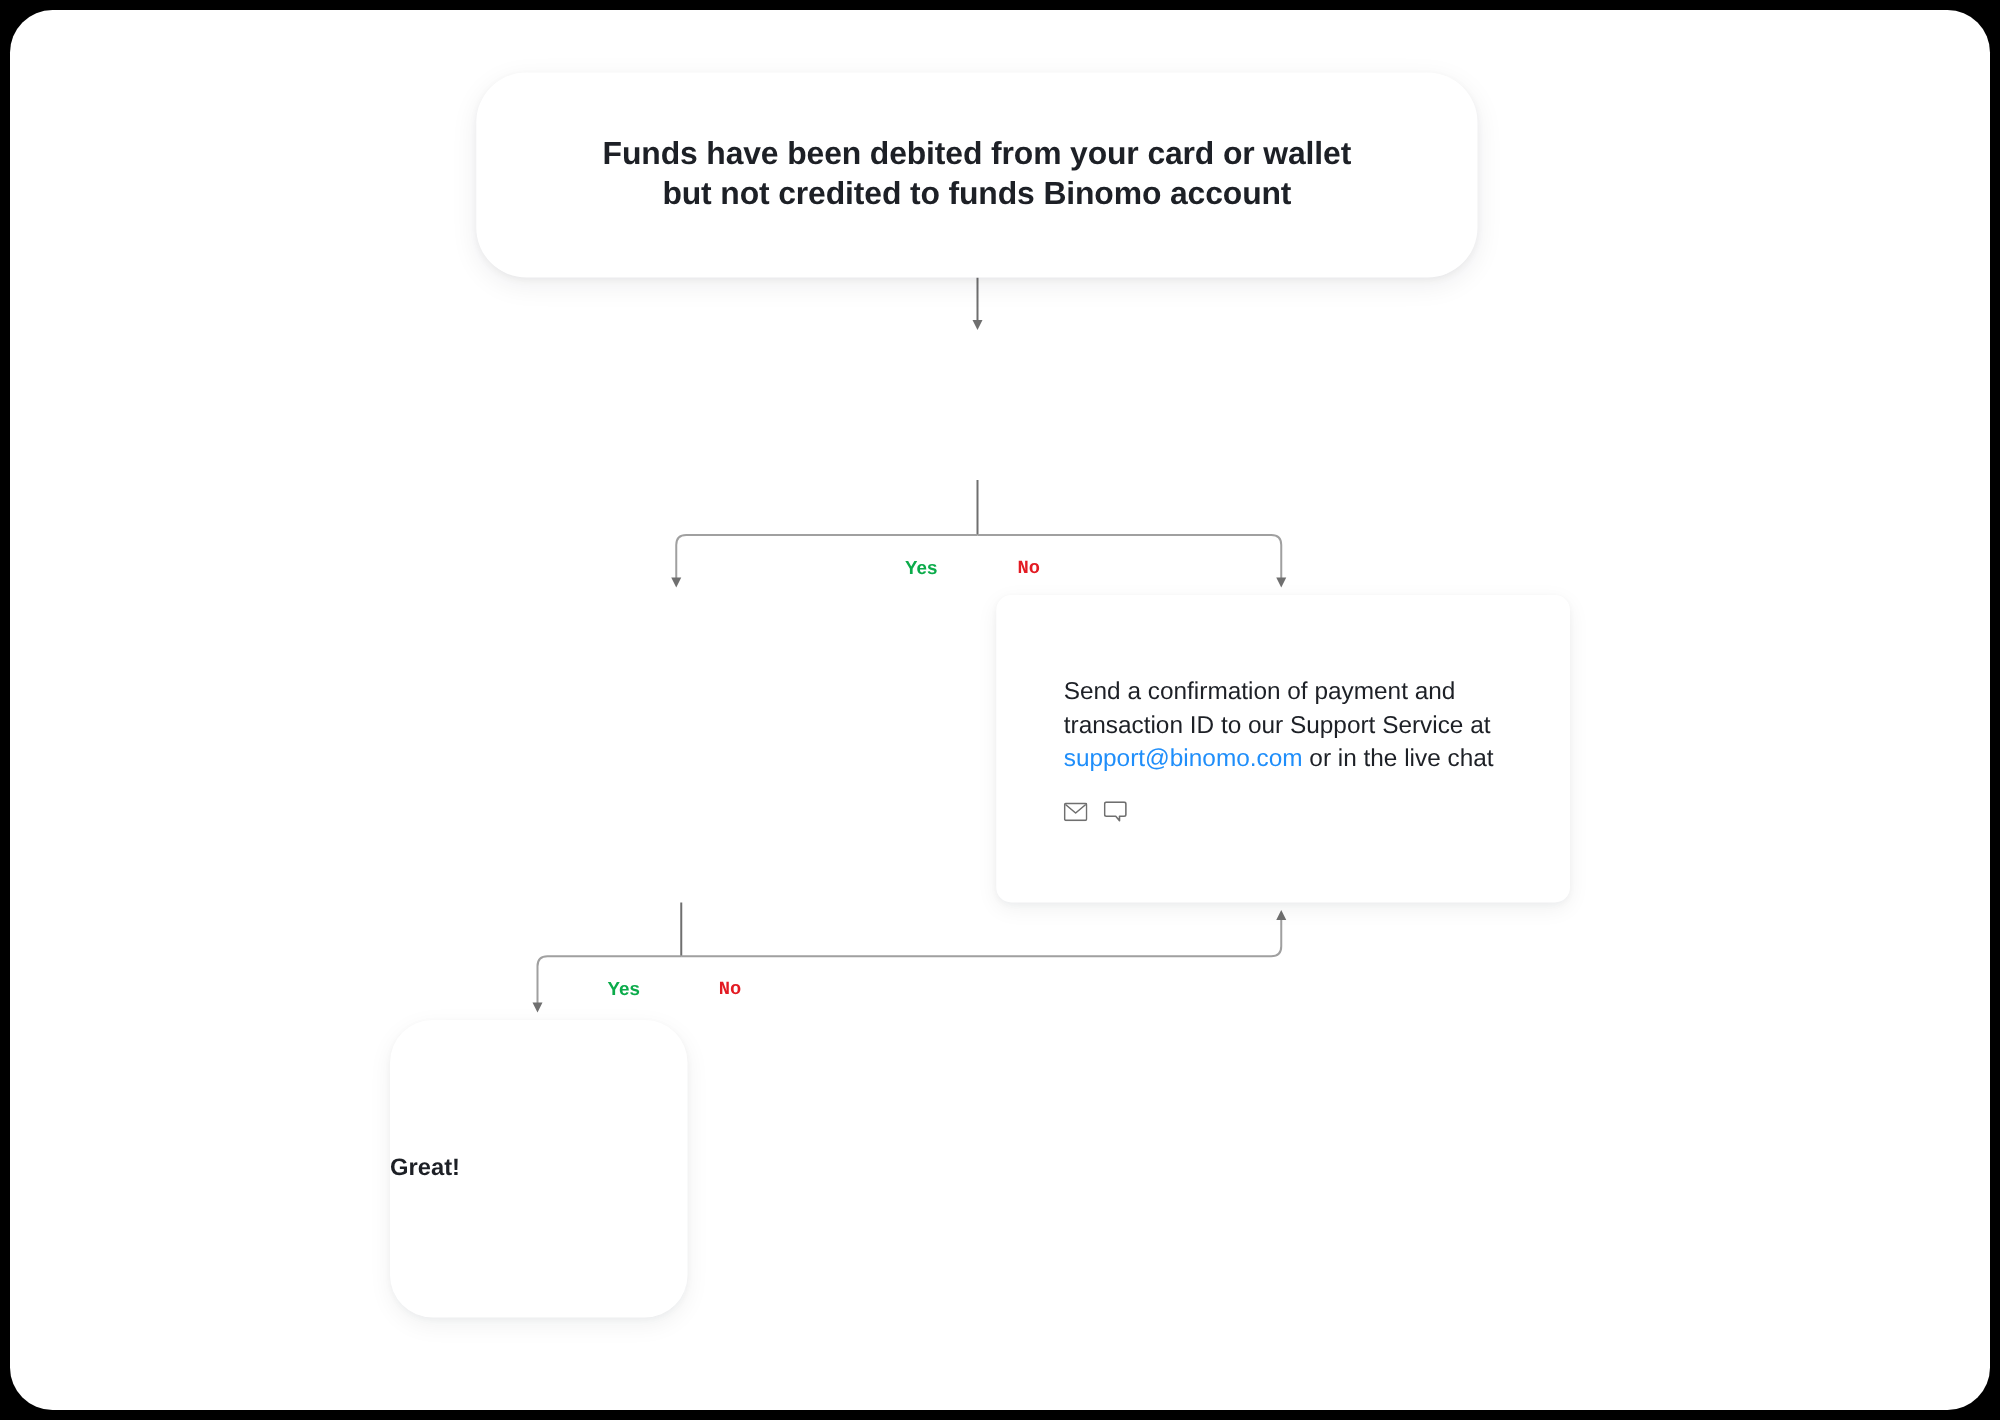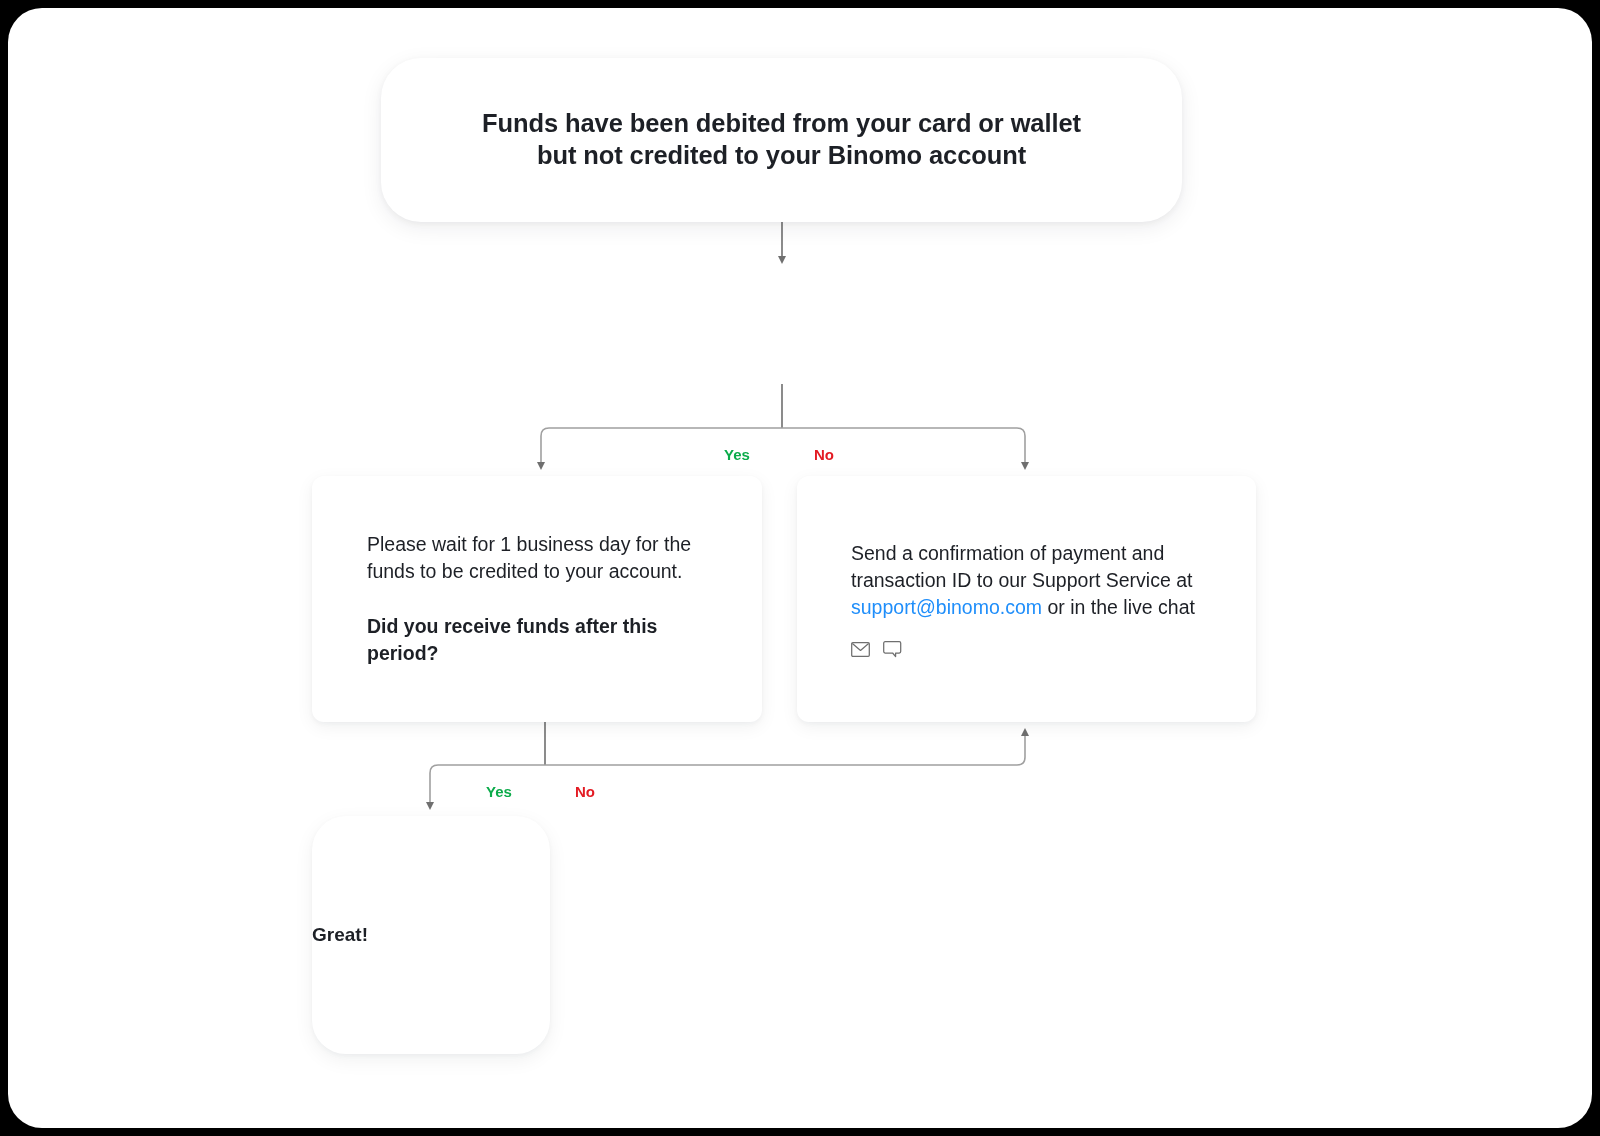--- a/index.html
+++ b/index.html
@@ -158,21 +158,21 @@
   
   .elabel {
     position: absolute;
     font-size: 15px;
     font-weight: bold;
     line-height: 1;
     white-space: nowrap;
     margin-top: 48px;
   }
   .elabel.yes { color: #0bab4a; }
-  .elabel.no  { color: #e31b23; }
+  .elabel.no  { color: #e31b23; font-family: Liberation Mono, monospace; }
 
   .lbl-yes-1 { left: 716px; top: 391px; }
   .lbl-no-1  { left: 806px; top: 391px; }
   .lbl-yes-2 { left: 478px; top: 728px; }
   .lbl-no-2  { left: 567px; top: 728px; }
 </style>
 </head>
 <body>
 
 <div class="frame">
@@ -196,32 +196,28 @@
       <path d="M537,714 L537,757" fill="none" stroke="#6f6f6f" stroke-width="1.6"></path>
 
       <path d="M537,757 L430,757 Q422,757 422,765 L422,798" fill="none" stroke="#a0a0a0" stroke-width="1.6" marker-end="url(#arrow)"></path>
 
       <path d="M537,757 L1009,757 Q1017,757 1017,749 L1017,724" fill="none" stroke="#a0a0a0" stroke-width="1.6" marker-end="url(#arrow)"></path>
     </svg>
 
     <div class="node n-start">
       <div class="txt">
         <span>Funds have been debited from your card or wallet</span><br>
-        <span>but not credited to your Binomo account</span>
+        <span>but not credited to funds Binomo account</span>
       </div>
     </div>
 
 
     <div class="elabel yes lbl-yes-1">Yes</div>
     <div class="elabel no lbl-no-1">No</div>
 
-    <div class="node n-wait">
-      <p class="p1">Please wait for 1 business day for the funds to be credited to your account.</p>
-      <p class="p2">Did you receive funds after this period?</p>
-    </div>
 
     <div class="node n-support">
       <p class="p1"><span>Send a confirmation of payment and transaction ID to our Support Service  at </span><a class="mail" href="#">support@binomo.com</a><span> or in the live chat</span></p>
       <div class="icon-row">
         <span>
           <svg width="19" height="15" viewBox="0 0 19 15" fill="none" xmlns="http://www.w3.org/2000/svg">
             <rect x="0.7" y="0.7" width="17.6" height="13.6" rx="1.1" stroke="#6f6f6f" stroke-width="1.25"></rect>
             <path d="M1.4 1.6 L9.5 8.4 L17.6 1.6" stroke="#6f6f6f" stroke-width="1.25" fill="none" stroke-linejoin="round"></path>
           </svg>
         </span>

